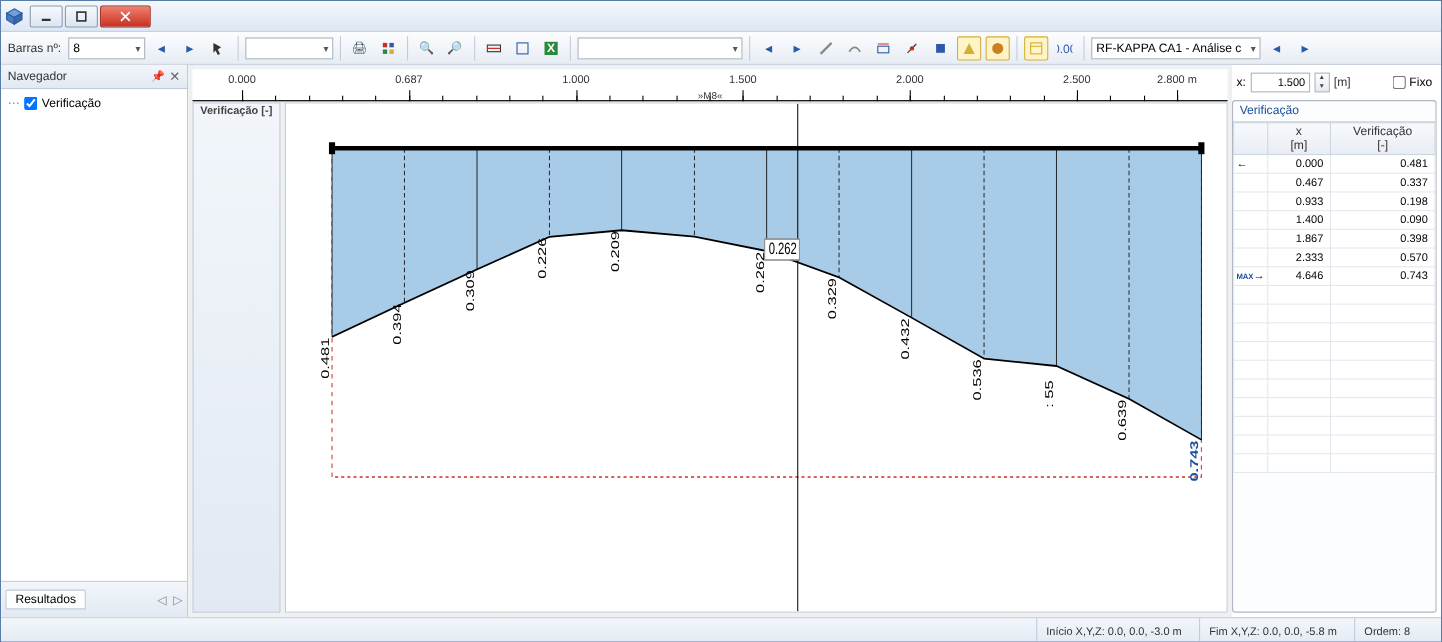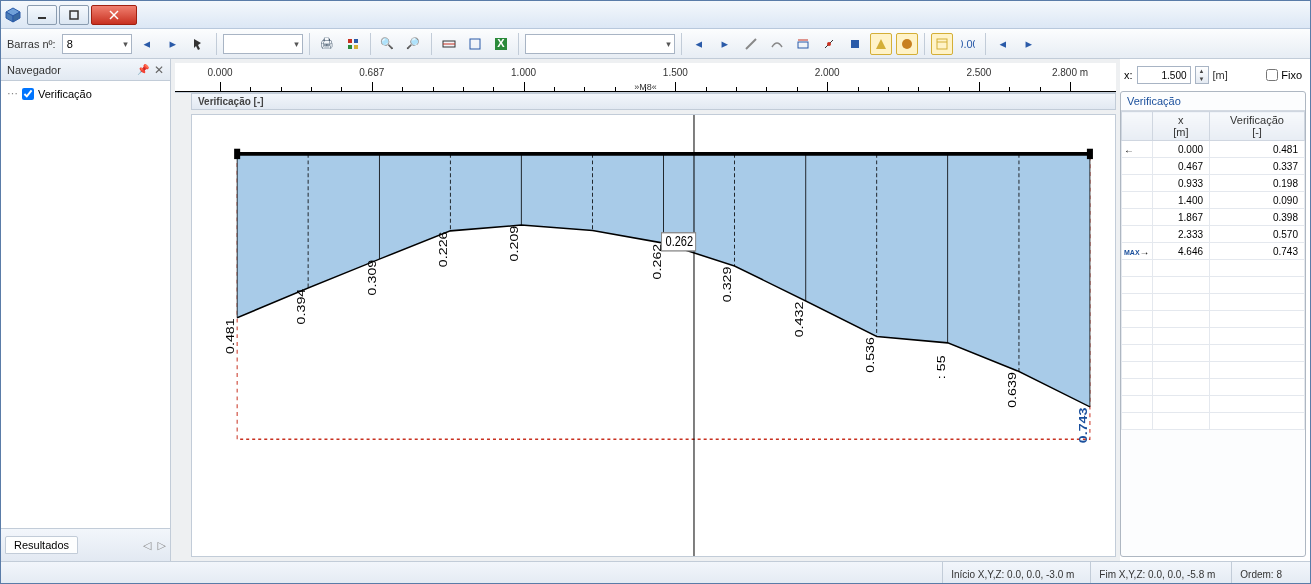--- a/index.html
+++ b/index.html
@@ -39,21 +39,21 @@
 .nav-tabs .tabarrows { margin-left:auto; display:flex; gap:6px; color:#888; font-size:10px; }
 
 .center { flex:1; display:flex; flex-direction:column; background:#eef0f2; position:relative; }
 .ruler { height:30px; background:#fff; border-bottom:1px solid #c2ccd8; position:relative; margin: 4px 4px 0 4px; }
 .ruler .tick { position:absolute; top:4px; font-size:10px; color:#333; transform:translateX(-50%); }
 .ruler .tickline { position:absolute; bottom:0; width:1px; height:10px; background:#000; }
 .ruler .minortick { position:absolute; bottom:0; width:1px; height:5px; background:#000; }
 .ruler .baseline { position:absolute; bottom:0; left:0; right:0; height:1px; background:#000; }
 .ruler .m8 { position:absolute; bottom:0; left:50%; transform:translateX(-50%); font-size:9px; color:#333; }
 
-.plot-wrap { flex:1; padding:0 4px 4px 20px; display:flex; flex-direction:column; gap:4px; overflow:hidden; }
+.plot-wrap { flex:1; padding:0 4px 4px 4px; display:flex; gap:4px; overflow:hidden;text-align:center; }
 .plot-title { background:linear-gradient(#f2f6fb,#e2e9f2); border:1px solid #c2ccd8; padding:2px 6px; font-size:10px; font-weight:bold; color:#444; }
 .plot { flex:1; background:#fff; border:1px solid #c2ccd8; position:relative; overflow:hidden; }
 .plot svg { width:100%; height:100%; }
 
 .right { width:190px; padding:4px 4px 4px 0; display:flex; flex-direction:column; gap:4px; }
 .xbox { height:24px; display:flex; align-items:center; gap:4px; padding:0 4px; }
 .xbox input[type=text] { width:54px; height:18px; border:1px solid #a8b4c4; text-align:right; padding:0 3px; font-size:10px; }
 .xbox .spin { width:14px; height:18px; border:1px solid #a8b4c4; background:linear-gradient(#fff,#e4eaf2); display:flex; flex-direction:column; }
 .xbox .spin span { flex:1; display:flex; align-items:center; justify-content:center; font-size:6px; color:#444; }
 .xbox .unit { color:#333; }
@@ -199,20 +199,23 @@
         <rect x="2" y="2" width="10" height="10" fill="none" stroke="#d4af37"></rect>
         <line x1="2" y1="5" x2="12" y2="5" stroke="#d4af37"></line>
       </svg>
     </div>
   <div class="tbtn">
       <svg width="14" height="14">
         <text x="7" y="11" text-anchor="middle" font-size="8" fill="#2a5aa8">0.00</text>
       </svg>
     </div>
   <div class="sep"></div>
+  <div class="combo wide">
+      <span>RF-KAPPA CA1 - Análise c</span>
+    </div>
   <div class="tbtn arrow">◂</div>
   <div class="tbtn arrow">▸</div>
 </div>
 
 <div class="main">
 
   <div class="navigator">
     <div class="nav-head">
       <span>Navegador</span>
       <span class="pin">📌</span>

